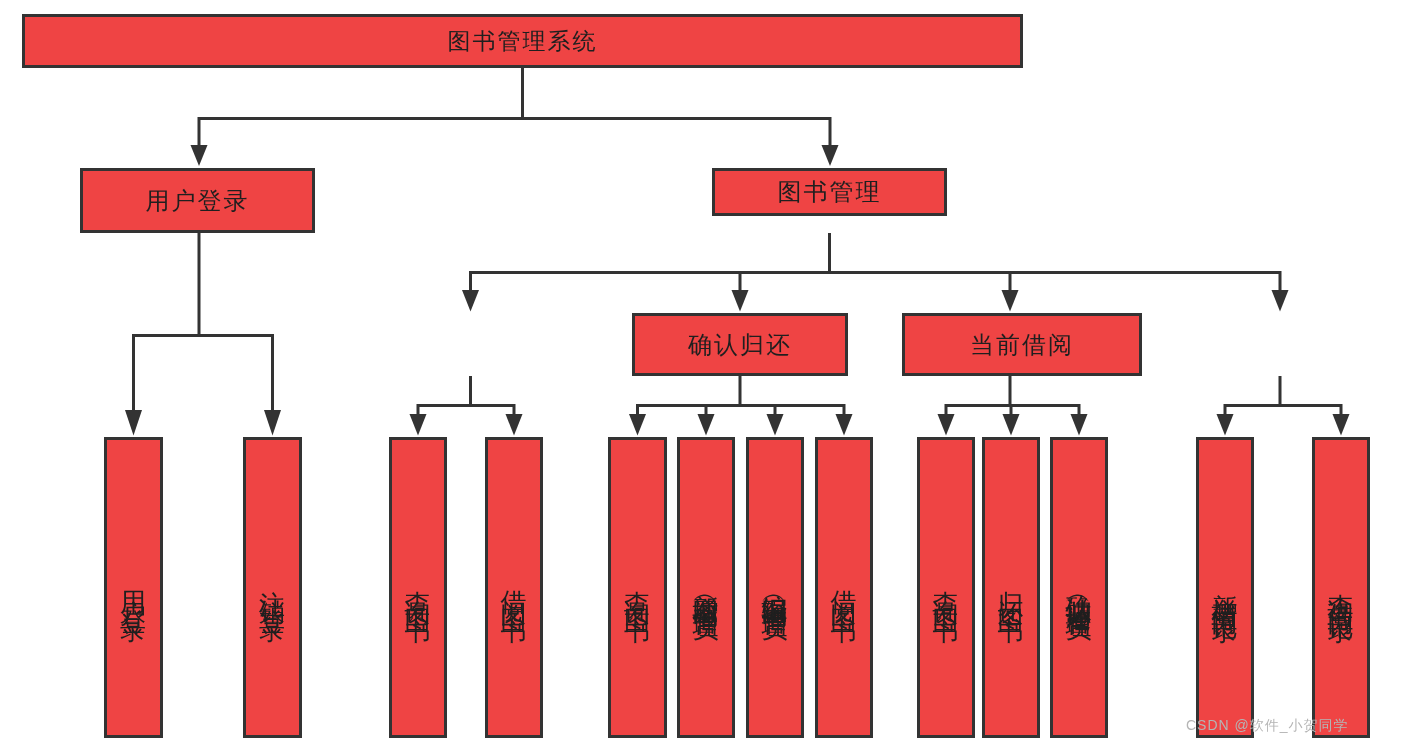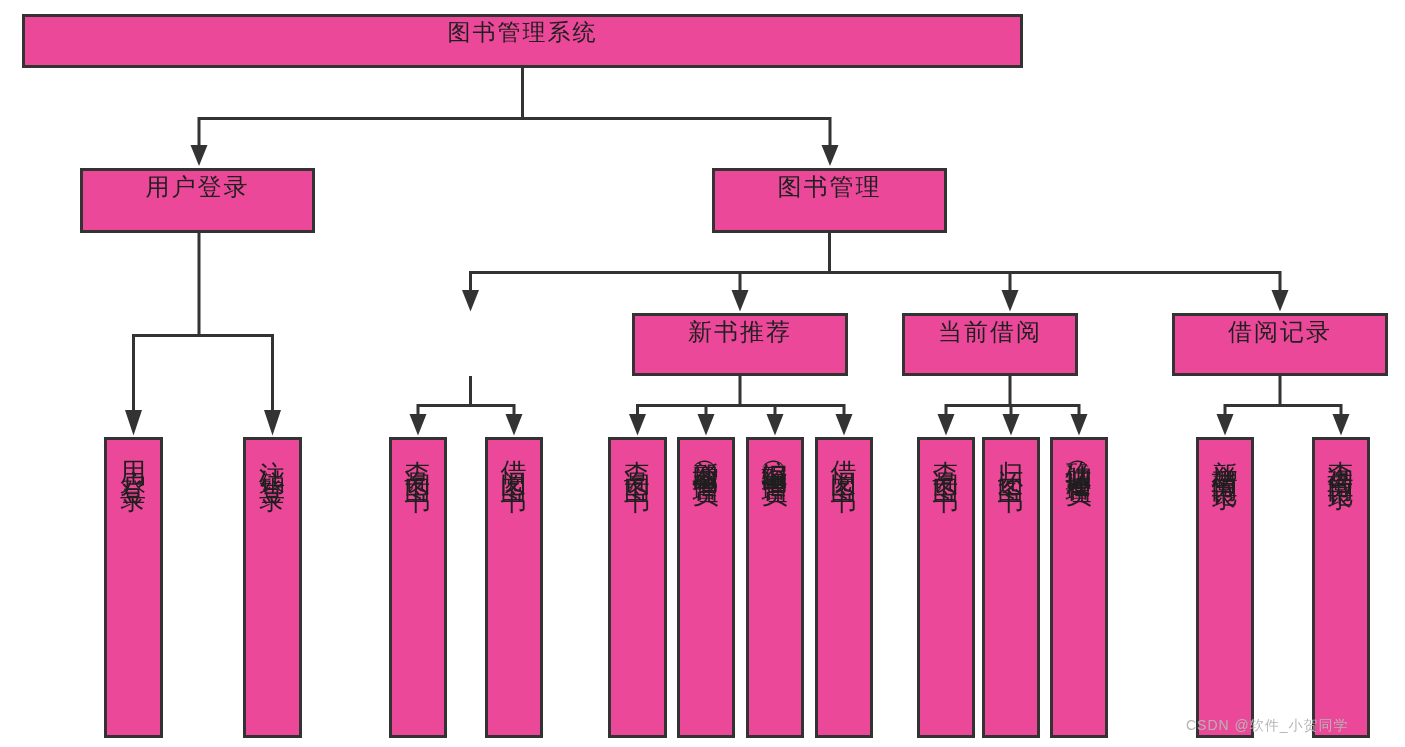--- a/index.html
+++ b/index.html
@@ -14,23 +14,23 @@
   .connectors {
     position: absolute;
     left: 0; top: 0;
     width: 1405px; height: 747px;
     z-index: 1;
   }
   .box {
     position: absolute;
     box-sizing: border-box;
     border: 3px solid #333333;
-    background: #ec4899;
+    background: #ef4444;
     display: flex;
-    align-items: flex-start;
+    align-items: center;
     justify-content: center;
     z-index: 2;
   }
   .hlabel {
     font-size: 24px;
     color: #1f1f1f;
     letter-spacing: 2px;
     white-space: nowrap;
   }
   .root .hlabel { font-size: 23px; }
@@ -104,32 +104,29 @@
     </g>
   </svg>
 
   <div class="box root" style="left:22px; top:14px; width:1001px; height:54px;">
     <span class="hlabel">图书管理系统</span>
   </div>
 
   <div class="box" style="left:80px; top:168px; width:235px; height:65px;">
     <span class="hlabel">用户登录</span>
   </div>
-  <div class="box" style="left:712px; top:168px; width:235px; height:65px;">
+  <div class="box" style="left:712px; top:168px; width:235px; height:48px;">
     <span class="hlabel">图书管理</span>
   </div>
 
   <div class="box" style="left:632px; top:313px; width:216px; height:63px;">
-    <span class="hlabel">新书推荐</span>
+    <span class="hlabel">确认归还</span>
   </div>
-  <div class="box" style="left:902px; top:313px; width:176px; height:63px;">
+  <div class="box" style="left:902px; top:313px; width:240px; height:63px;">
     <span class="hlabel">当前借阅</span>
-  </div>
-  <div class="box" style="left:1172px; top:313px; width:216px; height:63px;">
-    <span class="hlabel">借阅记录</span>
   </div>
 
   <div class="box ls-wide" style="left:104px; top:437px; width:59px; height:301px;">
     <span class="vlabel">用户登录</span>
   </div>
   <div class="box ls-wide" style="left:243px; top:437px; width:59px; height:301px;">
     <span class="vlabel">注销登录</span>
   </div>
 
   <div class="box ls-wide" style="left:389px; top:437px; width:58px; height:301px;">

